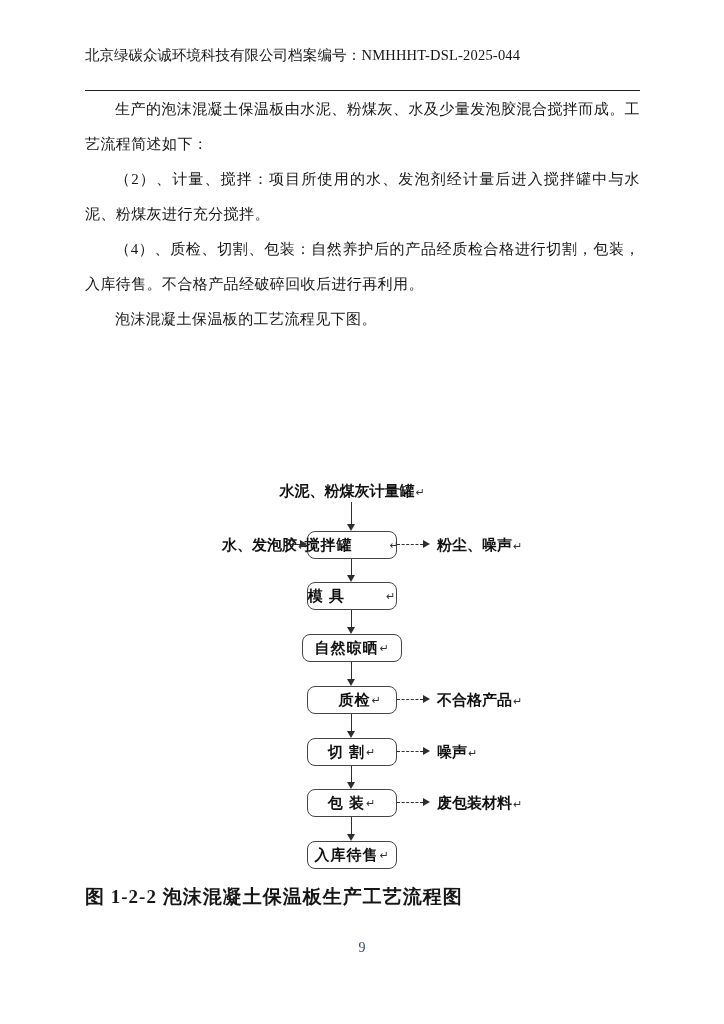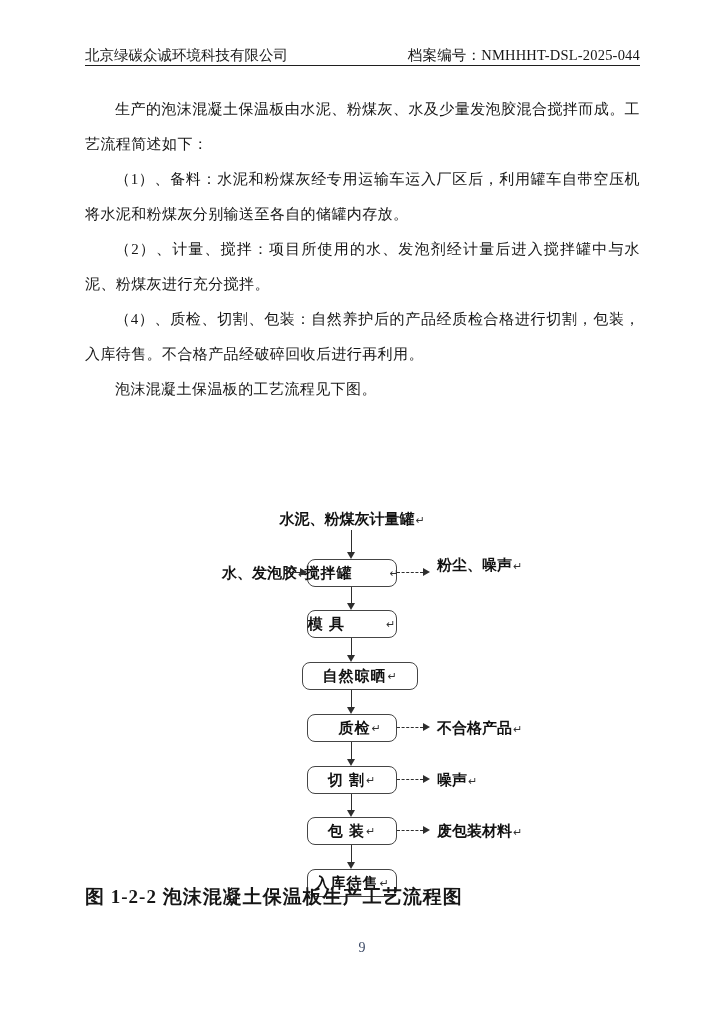--- a/index.html
+++ b/index.html
@@ -3,43 +3,43 @@
 <meta charset="utf-8">
 <style>
   html,body { margin:0; padding:0; background:#fff; }
   .page {
     position:relative; width:724px; height:1024px; background:#ffffff;
     font-family:"Liberation Serif", serif; color:#161616; overflow:hidden;
   }
   
   .header {
     position:absolute; left:85px; top:46px; width:555px;
-    display:flex; justify-content:space-between; align-items:flex-end;
-    font-size:14.5px; padding-bottom:0; border-bottom:1.5px solid #1f1f1f;
+    display:flex; align-items:flex-end;
+    font-size:14.5px; padding-bottom:25px; border-bottom:1.5px solid #1f1f1f;
   }
   .header .file-no { letter-spacing:0.2px; }
   
   .body-text {
     position:absolute; left:85px; top:92px; width:555px;
     font-size:15px; line-height:35px; letter-spacing:0.4px; text-align:justify;
   }
   .body-text p { margin:0; text-indent:2em; }
   
   .flowchart {
     position:absolute; left:85px; top:480px; width:555px; height:400px;
-    font-family:"Liberation Sans", sans-serif; color:#111; font-weight:bold; font-size:15px;margin-top:28px;
+    font-family:"Liberation Sans", sans-serif; color:#111; font-weight:bold; font-size:15px;
   }
   .fc-toplabel { position:absolute; left:267px; top:2px; transform:translateX(-50%); white-space:nowrap; }
   .fc-box {
     position:absolute; left:222px; width:90px; height:28px; box-sizing:border-box;
     border:1.5px solid #454545; border-radius:8px; background:#fff;
     display:flex; align-items:center; justify-content:center; white-space:nowrap;
     letter-spacing:1px;
   }
-  .fc-box.wide { left:217px; width:116px; }
+  .fc-box.wide { left:217px; width:100px; }
   .varrow { position:absolute; left:266px; width:0; border-left:1.6px solid #2e2e2e; }
   .varrow::after {
     content:""; position:absolute; left:-4.8px; bottom:-7px;
     border-left:4.5px solid transparent; border-right:4.5px solid transparent;
     border-top:7px solid #2e2e2e;
   }
   .harrow { position:absolute; height:0; border-top:1.6px solid #2e2e2e; }
   .harrow.dashed { border-top-style:dashed; }
   .harrow::after {
     content:""; position:absolute; right:-7px; top:-5.2px;
@@ -64,41 +64,40 @@
 
 <div class="page">
 
   <div class="header">
     <span>北京绿碳众诚环境科技有限公司</span>
     <span class="file-no"><span>档案编号：</span><span>NMHHHT-DSL-2025-044</span></span>
   </div>
 
   <div class="body-text">
     <p>生产的泡沫混凝土保温板由水泥、粉煤灰、水及少量发泡胶混合搅拌而成。工艺流程简述如下：</p>
-    <p>（1）、备料：水泥和粉煤灰经专用运输车运入厂区后，利用罐车自带空压机将水泥和粉煤灰分别输送至各自的储罐内存放。</p>
     <p>（2）、计量、搅拌：项目所使用的水、发泡剂经计量后进入搅拌罐中与水泥、粉煤灰进行充分搅拌。</p>
     <p>（4）、质检、切割、包装：自然养护后的产品经质检合格进行切割，包装，入库待售。不合格产品经破碎回收后进行再利用。</p>
     <p>泡沫混凝土保温板的工艺流程见下图。</p>
   </div>
 
   <div class="flowchart">
 
     <div class="fc-toplabel"><span>水泥、粉煤灰计量罐</span><span class="ret">↵</span></div>
 
     <div class="varrow" style="top:22px;height:22px;"></div>
 
     <div class="fc-input"><span>水、发泡胶</span><span class="ret">↵</span></div>
     <div class="harrow" style="left:202px;top:64px;width:13px;"></div>
 
     <div class="fc-box" style="top:51px;gap:36px;">
         <span>搅拌罐</span>
         <span class="ret">↵</span>
       </div>
     <div class="harrow dashed" style="left:312px;top:64px;width:26px;"></div>
-    <div class="fc-out" style="top:48px;"><span>粉尘、噪声</span><span class="ret">↵</span></div>
+    <div class="fc-out" style="top:56px;"><span>粉尘、噪声</span><span class="ret">↵</span></div>
 
     <div class="varrow" style="top:79px;height:16px;"></div>
     <div class="fc-box" style="top:102px;gap:40px;">
         <span>模 具</span>
         <span class="ret">↵</span>
       </div>
 
     <div class="varrow" style="top:130px;height:17px;"></div>
     <div class="fc-box wide" style="top:154px;">
         <span>自然晾晒</span>

